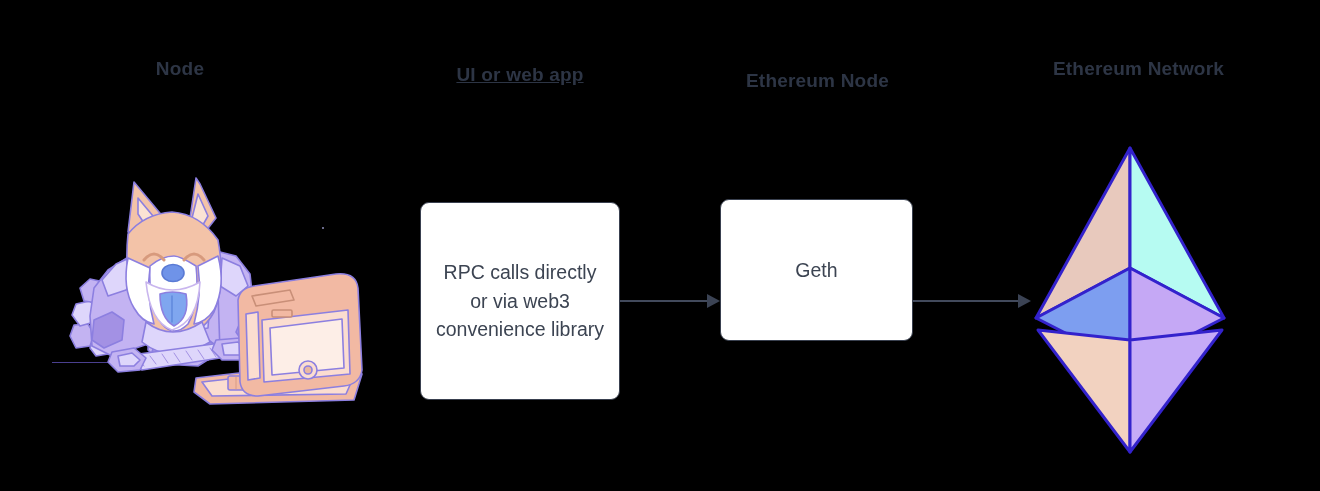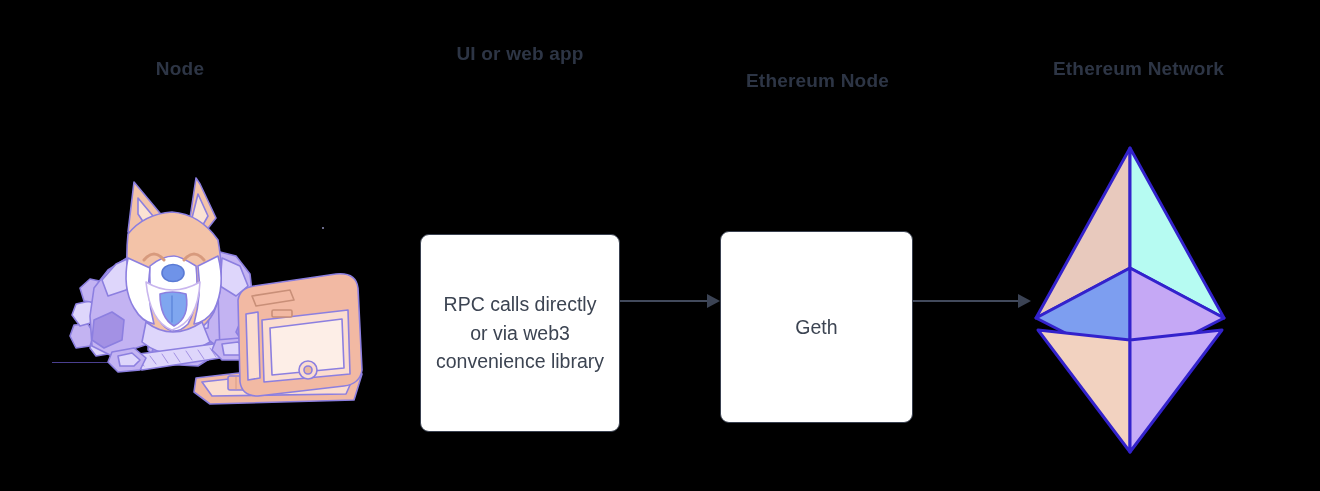--- a/index.html
+++ b/index.html
@@ -16,42 +16,41 @@
   .col-label {
     position:absolute;
     font-weight:bold;
     font-size:19px;
     color:#2d3545;
     white-space:nowrap;
     text-align:center;
     letter-spacing:.2px;
   }
   #label-user        { left:90px;  top:58px;  width:180px; }
-  #label-ui          { left:420px; top:43px;  width:200px; }
+  #label-ui          { left:420px; top:64px;  width:200px;text-decoration:underline; }
   #label-node        { left:715px; top:70px;  width:205px; }
   #label-network     { left:1016px;top:58px;  width:245px; }
 
   
   .proc-box {
     position:absolute;
     background:#ffffff;
     border:1.6px solid #39404f;
     border-radius:9px;
     display:flex;
     align-items:center;
     justify-content:center;
     text-align:center;
     color:#3c4452;
     font-size:19.5px;
     line-height:1.48;
     padding:10px 14px;
-    margin-top:32px;
   }
   #box-rpc  { left:420px; top:202px; width:200px; height:198px; }
-  #box-geth { left:720px; top:199px; width:193px; height:192px; }
+  #box-geth { left:720px; top:199px; width:193px; height:142px; }
 
   
   .arrow { position:absolute; height:14px; }
   .arrow .shaft {
     position:absolute; left:0; top:6px;
     height:1.6px; background:#424a5c;
   }
   .arrow .head {
     position:absolute; top:0; right:0;
     width:0; height:0;

